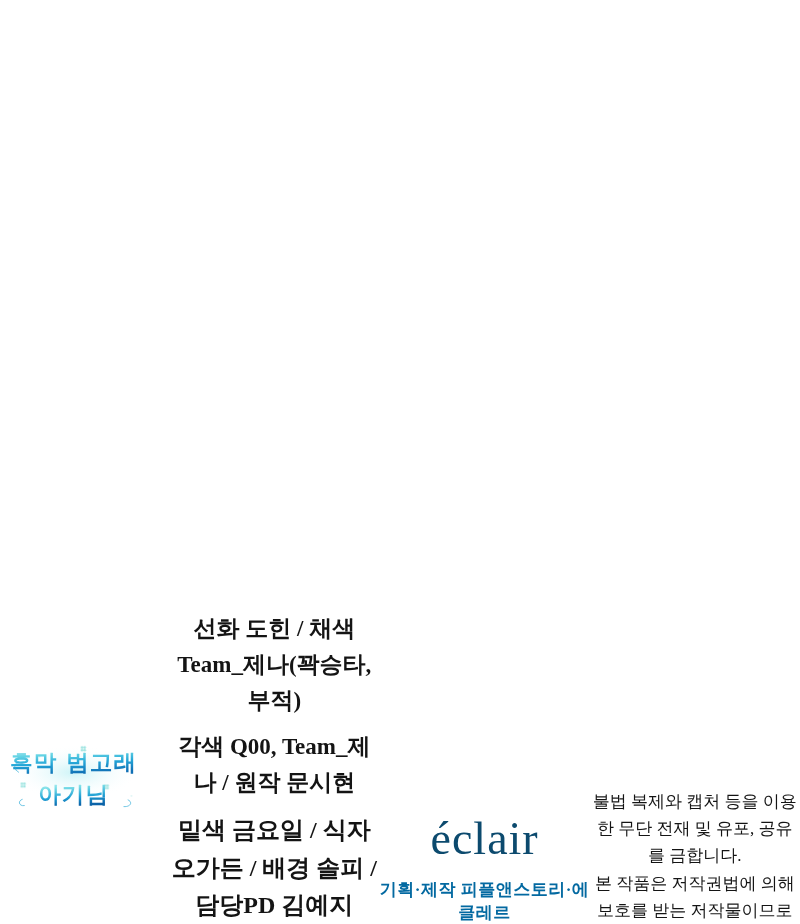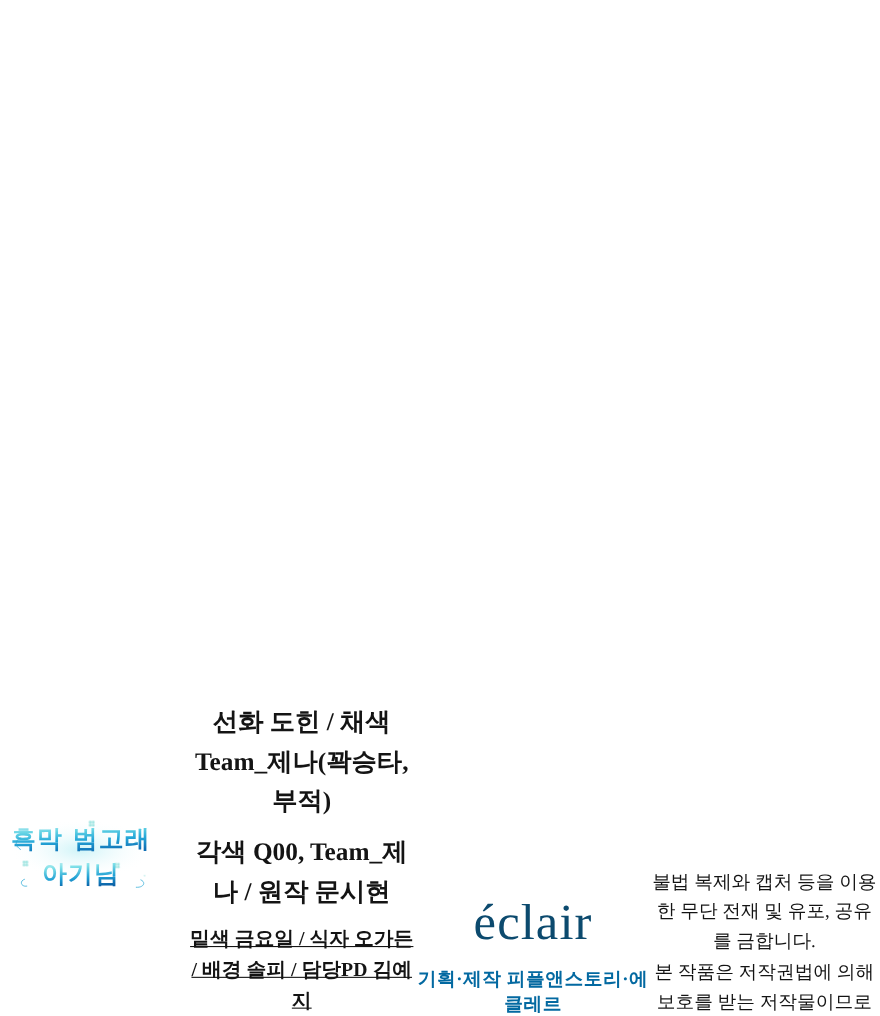--- a/index.html
+++ b/index.html
@@ -59,23 +59,22 @@
     font-size: 23px;
     font-weight: bold;
     margin-bottom: 11px;
   }
   .credit-line.line-2 {
     font-size: 23px;
     font-weight: bold;
     margin-bottom: 12px;
   }
   .credit-line.line-3 {
-    font-size: 18px;
+    font-size: 24px;
     font-weight: bold;
-    text-decoration: underline;
   }
 
   
   .studio {
     margin-top: 118px;
     text-align: center;
     width: 100%;
   }
   .studio-logo {
     font-family: "Liberation Serif", serif;

